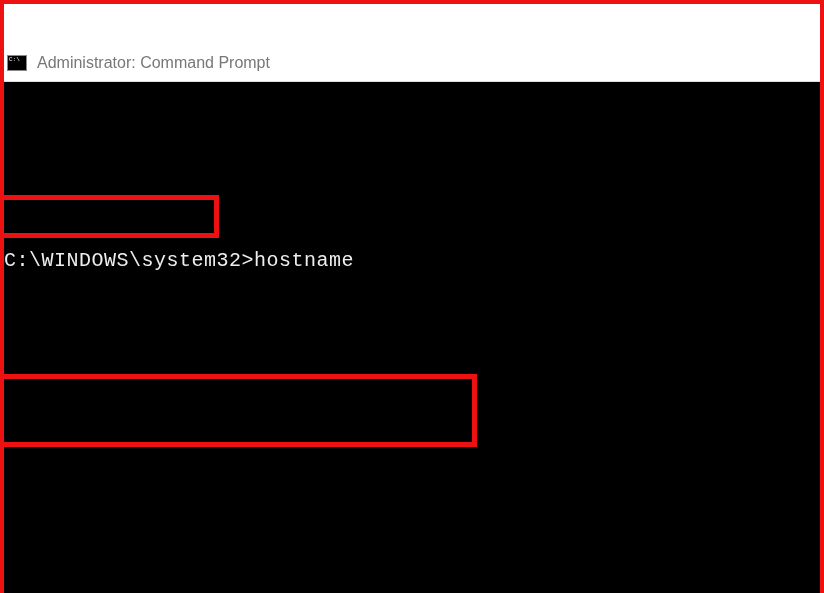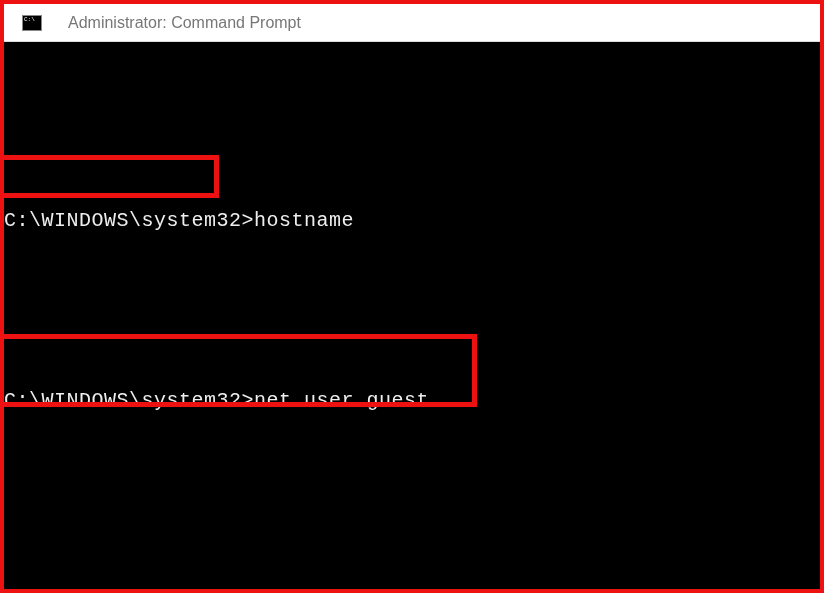--- a/index.html
+++ b/index.html
@@ -14,23 +14,24 @@
       border: 4px solid #e11;
       width: 824px;
       height: 593px;
       position: relative;
     }
     .titlebar {
       height: 38px;
       background: #fff;
       display: flex;
       align-items: center;
-      padding-left: 18px;
-      gap: 26px;
+      padding-left: 3px;
+      gap: 10px;
       border-bottom: 1px solid #ddd;
+      margin-top: 40px;
     }
     .titlebar-icon {
       width: 20px;
       height: 16px;
       background: #000;
       border: 1px solid #888;
       position: relative;
       display: flex;
       align-items: flex-start;
       padding: 1px;
@@ -78,21 +79,20 @@
 <div class="outer-frame">
   <div class="titlebar">
     <div class="titlebar-icon"></div>
     <div class="titlebar-text">Administrator: Command Prompt</div>
   </div>
 
   <div class="terminal">
     <div class="line">&nbsp;</div>
     <div class="line"><span>C:\WINDOWS\system32&gt;</span><span>hostname</span></div>
     <div class="line">&nbsp;</div>
-    <div class="line"><span>C:\WINDOWS\system32&gt;</span><span>net user guest</span></div>
 
     
     
     
     
     
     
     
 
     

